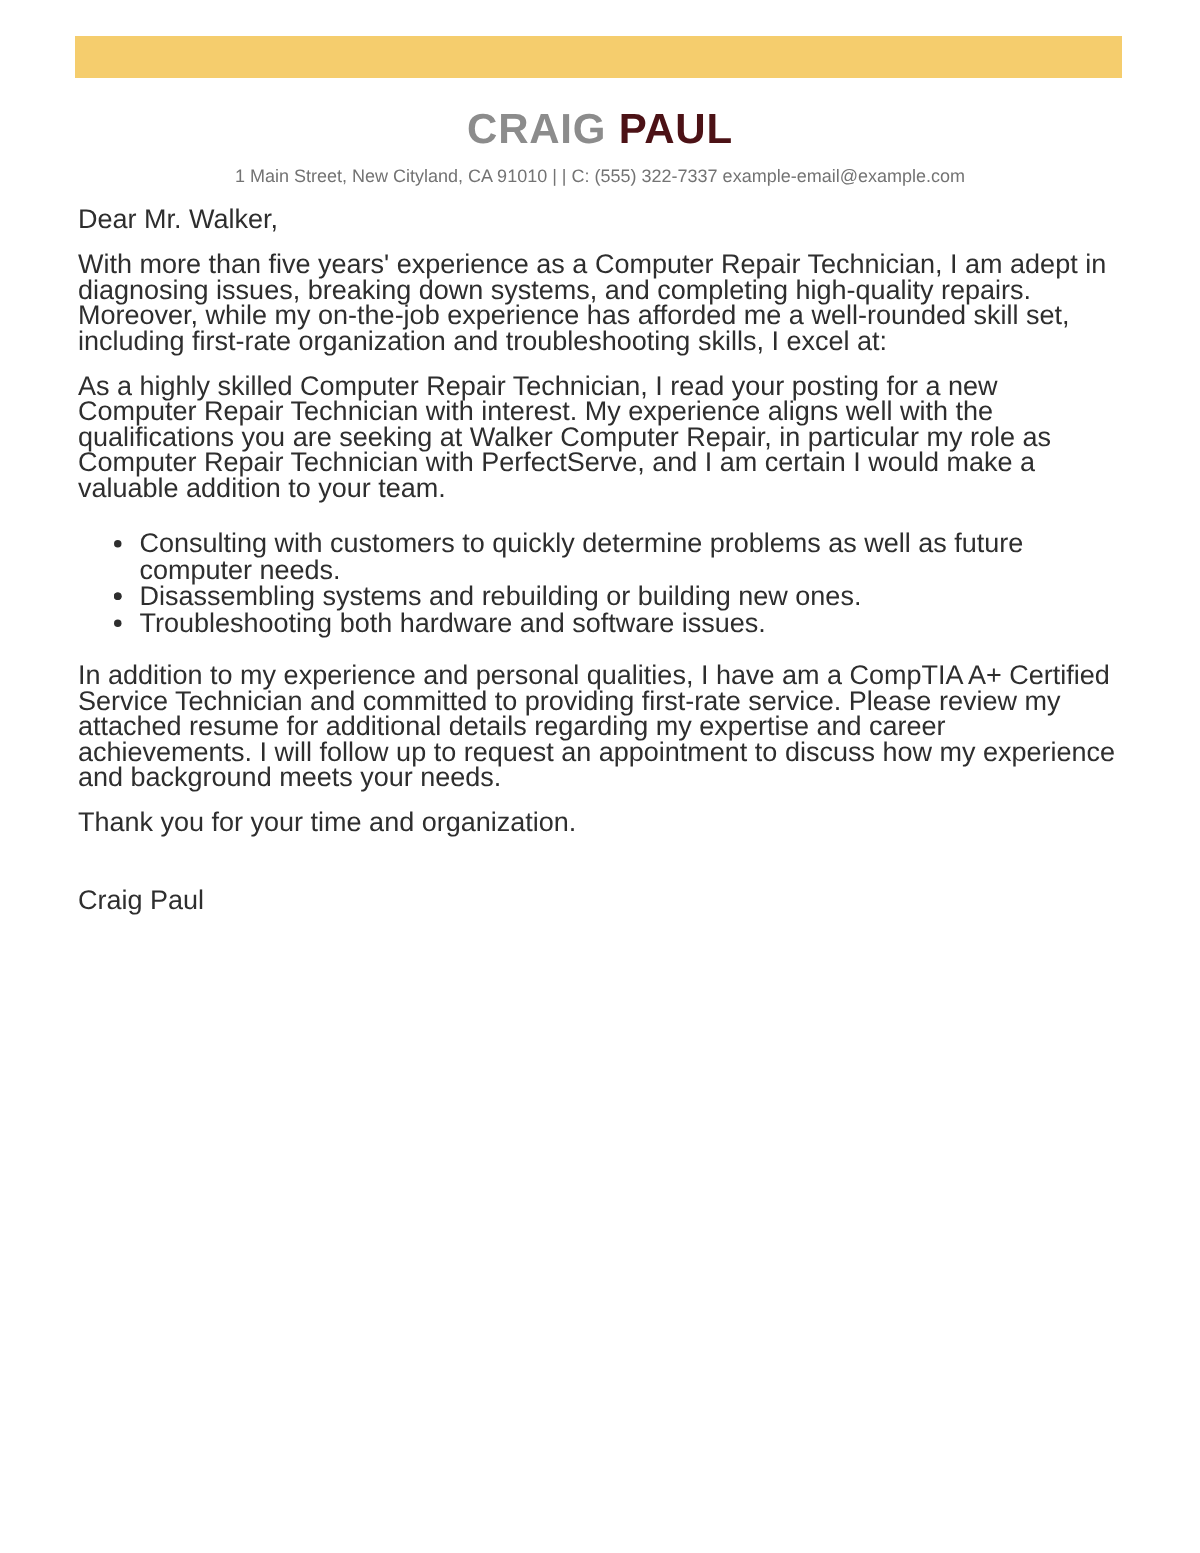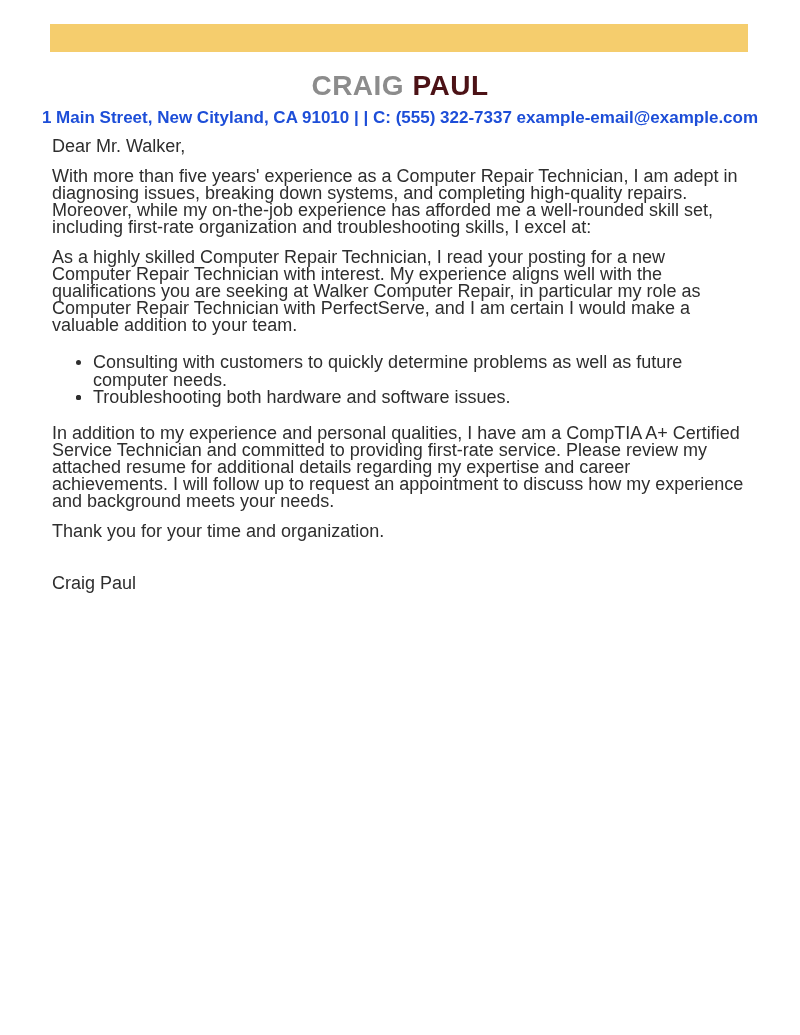--- a/index.html
+++ b/index.html
@@ -33,24 +33,24 @@
     margin: 0;
     font-size: 28px;
     line-height: 32px;
     font-weight: bold;
     letter-spacing: 0.5px;
   }
   .name-first { color: #8c8c8c; }
   .name-last  { color: #4c1216; }
   .contact {
     margin-top: 8px;
-    font-size: 17px;
+    font-size: 12px;
     line-height: 15px;
-    font-weight: bold;
-    color: #1d4ed8;
+    font-weight: normal;
+    color: #737373;
   }
   .letter-body {
     margin: 13px 52px 0 52px;
     font-size: 18px;
     line-height: 17px;
     text-align: left;
   }
   .letter-body p {
     margin: 0 0 13px 0;
   }
@@ -99,20 +99,24 @@
     <ul class="bullets">
       <li>
         <span class="dot"></span>
         <span>Consulting with customers to quickly determine problems as well as future computer needs.</span>
       </li>
       <li>
         <span class="dot"></span>
       </li>
       <li>
         <span class="dot"></span>
+        <span>Disassembling systems and rebuilding or building new ones.</span>
+      </li>
+      <li>
+        <span class="dot"></span>
         <span>Troubleshooting both hardware and software issues.</span>
       </li>
     </ul>
 
     <p>In addition to my experience and personal qualities, I have am a CompTIA A+ Certified Service Technician and committed to providing first-rate service. Please review my attached resume for additional details regarding my expertise and career achievements. I will follow up to request an appointment to discuss how my experience and background meets your needs.</p>
 
     <p>Thank you for your time and organization.</p>
 
 
     <p class="signature">Craig Paul</p>

